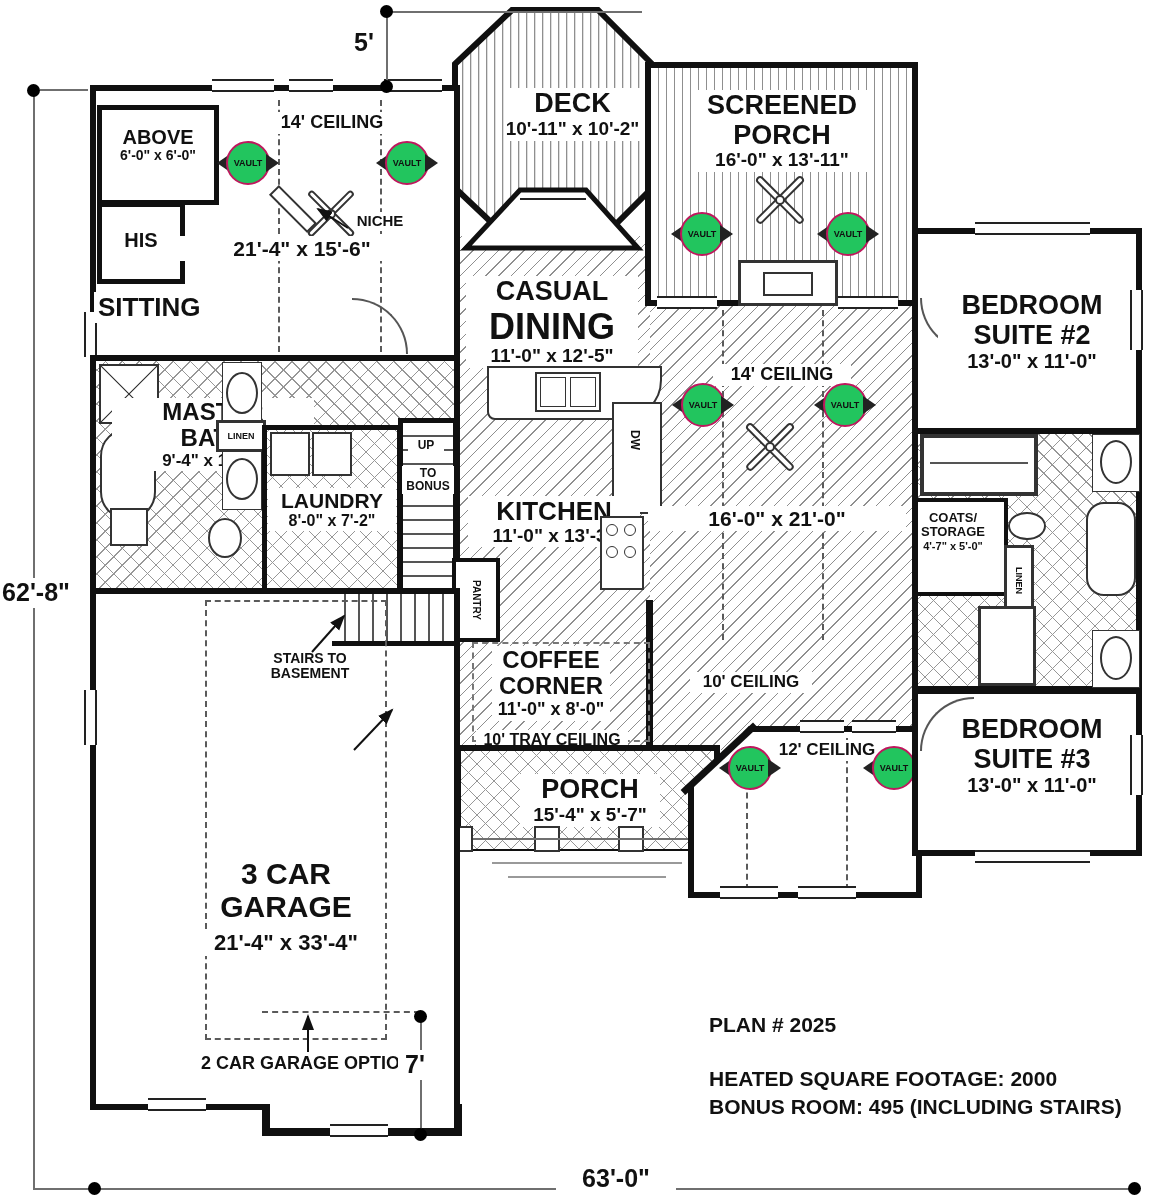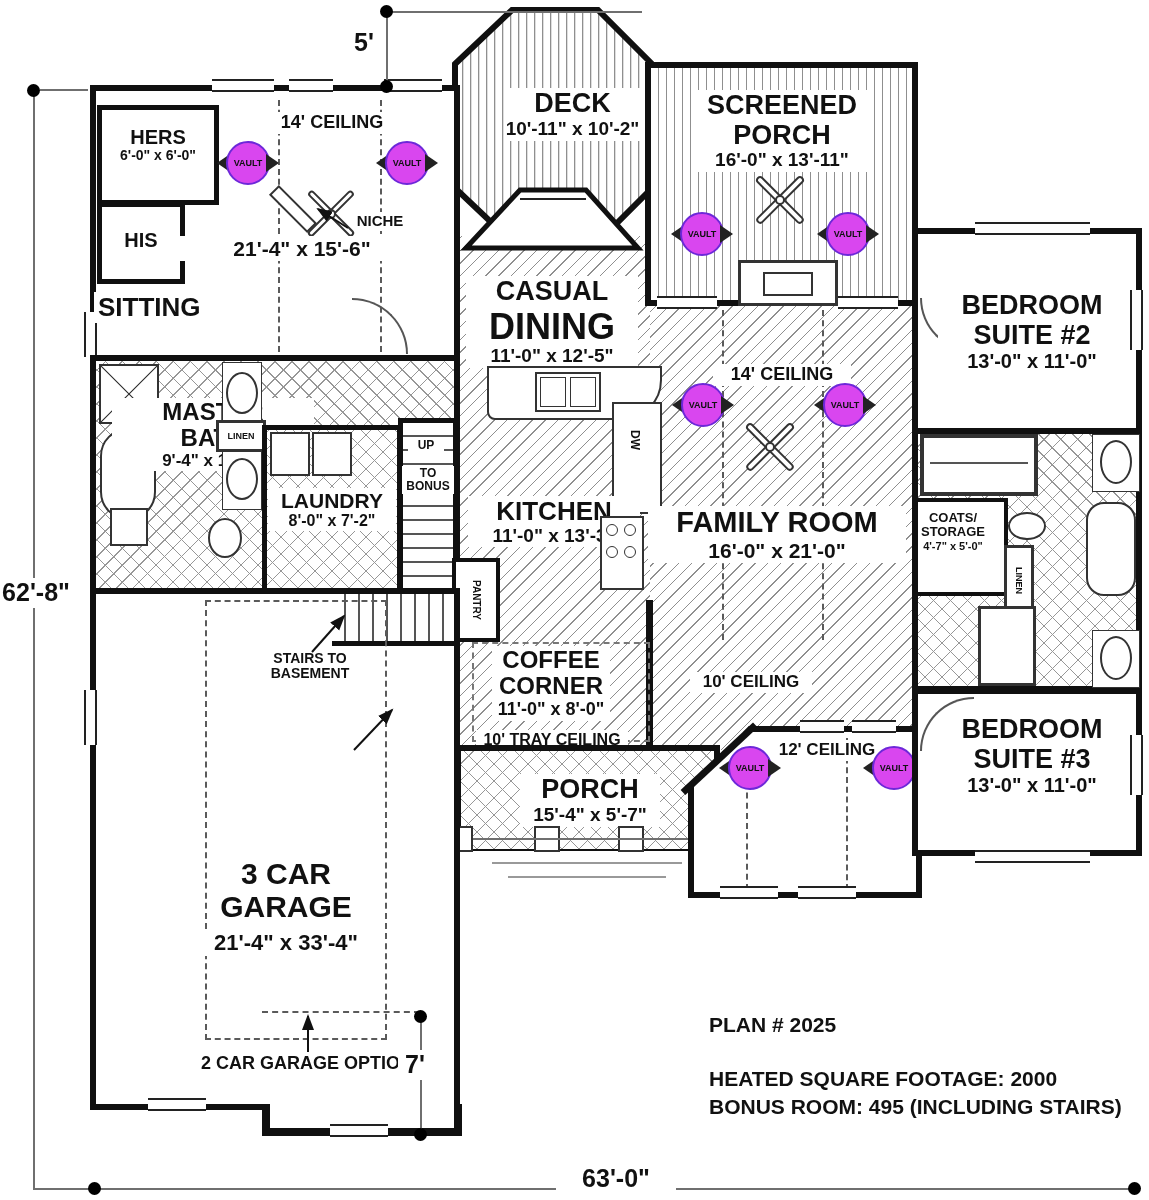--- a/index.html
+++ b/index.html
@@ -24,21 +24,21 @@
   .win-v{position:absolute;width:13px;background:#fff;border-left:2px solid #222;border-right:2px solid #222;box-sizing:border-box;}
   .fix{position:absolute;background:#fff;border:2px solid #333;box-sizing:border-box;}
   .oval{border-radius:50%;}
   .xbox::before,.xbox::after{content:"";position:absolute;inset:0;}
   .xbox::before{background:linear-gradient(to top right,transparent calc(50% - 1px),#333,transparent calc(50% + 1px));}
   .xbox::after{background:linear-gradient(to bottom right,transparent calc(50% - 1px),#333,transparent calc(50% + 1px));}
   .vault{position:absolute;display:flex;align-items:center;}
   .vtri{width:0;height:0;border-top:9px solid transparent;border-bottom:9px solid transparent;}
   .vtri.l{border-right:13px solid #222;margin-right:-4px;}
   .vtri.r{border-left:13px solid #222;margin-left:-4px;}
-  .vc{width:40px;height:40px;border:2px solid #6d28d9;border-radius:50%;background:#d946ef;display:flex;
+  .vc{width:40px;height:40px;border:2px solid #be185d;border-radius:50%;background:#22c55e;display:flex;
       align-items:center;justify-content:center;font-size:9px;letter-spacing:0;}
   .fan{position:absolute;}
   .fan .b1,.fan .b2{position:absolute;left:0;top:44%;width:100%;height:12%;background:#fff;border:2px solid #333;border-radius:5px;box-sizing:border-box;}
   .fan .b1{transform:rotate(45deg);} .fan .b2{transform:rotate(-45deg);}
   .fan .hub{position:absolute;left:50%;top:50%;width:10px;height:10px;margin:-5px 0 0 -5px;border:2px solid #333;border-radius:50%;background:#fff;box-sizing:border-box;}
   .arc{position:absolute;box-sizing:border-box;border:0 solid #555;}
   .steps-v{background:#fff repeating-linear-gradient(180deg,transparent 0 12px,#555 12px 14px);}
   .steps-h{background:#fff repeating-linear-gradient(90deg,transparent 0 12px,#555 12px 14px);}
   .vtext{writing-mode:vertical-rl;text-align:center;}
 </style>
@@ -95,21 +95,21 @@
   <div class="room" style="left:90px;top:85px;width:370px;height:277px;"></div>
   <div class="win-h" style="left:212px;top:79px;width:62px;"></div>
   <div class="win-h" style="left:289px;top:79px;width:44px;"></div>
   <div class="win-h" style="left:384px;top:79px;width:58px;"></div>
   <div class="win-v" style="left:84px;top:312px;height:45px;"></div>
   <div class="dashv" style="left:278px;top:100px;height:252px;"></div>
   <div class="dashv" style="left:380px;top:100px;height:252px;"></div>
 
   <div class="abs" style="left:97px;top:105px;width:122px;height:100px;border:5px solid #101010;background:#fff;"></div>
   <div class="plate" style="left:110px;top:125px;width:96px;">
-    <span style="font-size:20px;">HERS</span>
+    <span style="font-size:20px;">ABOVE</span>
     <span style="font-size:14px;">6'-0" x 6'-0"</span>
   </div>
   <div class="abs" style="left:97px;top:202px;width:88px;height:82px;border:5px solid #101010;background:#fff;"></div>
   <div class="plate" style="left:112px;top:228px;width:58px;">
     <span style="font-size:20px;">HIS</span>
   </div>
   <div class="fix" style="left:266px;top:202px;width:54px;height:14px;transform:rotate(45deg);"></div>
   <div class="plate" style="left:348px;top:212px;width:64px;">
     <span style="font-size:15px;">NICHE</span>
   </div>
@@ -213,21 +213,20 @@
     <span class="vtri l"></span>
     <span class="vc">VAULT</span>
     <span class="vtri r"></span>
   </div>
   <div class="fan" style="left:738px;top:415px;width:64px;height:64px;">
     <span class="b1"></span>
       <span class="b2"></span>
       <span class="hub"></span>
   </div>
   <div class="plate" style="left:648px;top:506px;width:258px;">
-    <span style="font-size:29px;">FAMILY ROOM</span>
     <span style="font-size:21px;">16'-0" x 21'-0"</span>
   </div>
   <div class="plate" style="left:690px;top:672px;width:122px;">
     <span style="font-size:17px;">10' CEILING</span>
   </div>
   <div class="wallseg" style="left:646px;top:600px;width:7px;height:148px;"></div>
 
   <div class="dashrect" style="left:472px;top:642px;width:178px;height:100px;border-color:#777;"></div>
   <div class="plate" style="left:492px;top:646px;width:118px;">
     <span style="font-size:24px;">COFFEE</span>

